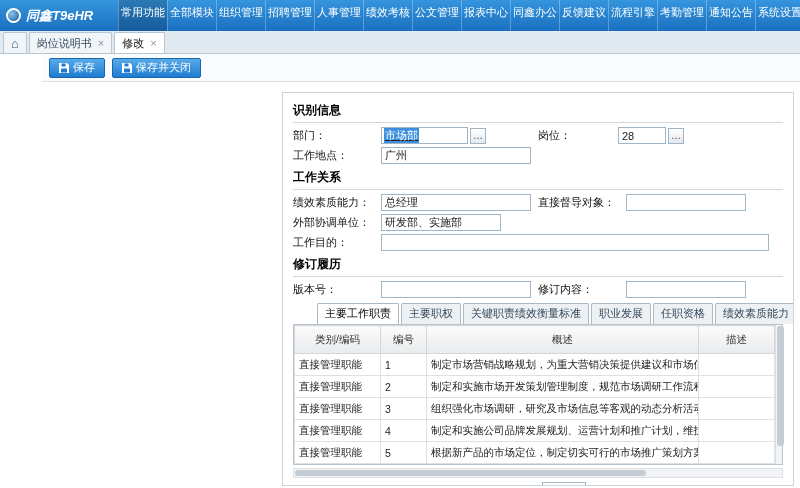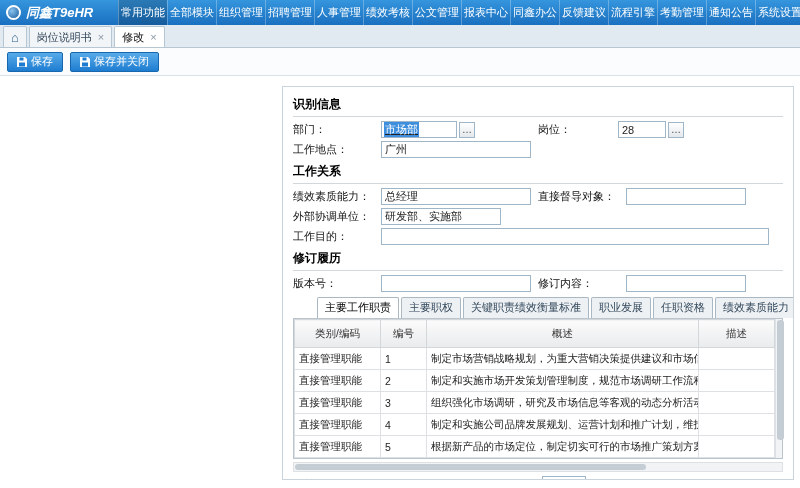--- a/index.html
+++ b/index.html
@@ -1,55 +1,55 @@
 <!DOCTYPE html>
 <html><head>
 <meta charset="utf-8">
 <style>
   * { margin:0; padding:0; box-sizing:border-box; }
   html,body { width:800px; height:488px; overflow:hidden; }
   body { font-family:"Liberation Sans","DejaVu Sans",sans-serif; font-size:12px; background:#fff; color:#222; }
 
   
-  .navbar { height:25px; background:linear-gradient(180deg,#3595dd 0%,#1a70c0 100%); display:flex; align-items:stretch; }
+  .navbar { height:31px; background:linear-gradient(180deg,#3595dd 0%,#1a70c0 100%); display:flex; align-items:stretch; }
   .logo { display:flex; align-items:center; gap:5px; padding:0 8px 0 6px; min-width:118px; }
   .logo-icon { width:15px; height:15px; border-radius:50%; border:2px solid #fff; background:radial-gradient(circle at 35% 35%, #8cc4ee, #155a9e); flex:0 0 auto; }
   .logo-text { color:#fff; font-weight:bold; font-size:13px; font-style:italic; white-space:nowrap; }
   .menu { display:flex; flex:1; }
   .menu-item { flex:1; color:#fff; font-size:11px; line-height:25px; text-align:center; white-space:nowrap; border-left:1px solid rgba(255,255,255,.28); padding:0 2px; cursor:pointer; overflow:hidden; }
   .menu-item.active { background:rgba(0,0,0,.18); }
 
   
   .tabbar { height:23px; background:#e2eaf1; border-bottom:1px solid #b7c6d3; display:flex; align-items:flex-end; padding:0 0 0 3px; gap:2px; }
   .tab { height:21px; background:#f2f5f8; border:1px solid #b7c6d3; border-bottom:none; border-radius:2px 2px 0 0; display:flex; align-items:center; padding:0 7px; font-size:11px; color:#33475a; cursor:pointer; }
   .tab.active { background:#fff; color:#111; }
   .tab .home-glyph { font-size:13px; color:#2a5d8c; line-height:1; }
   .tab .close { margin-left:6px; color:#8a97a3; font-size:11px; line-height:1; cursor:pointer; }
 
   
-  .toolbar { height:28px; background:#fafcfd; border-bottom:1px solid #d9e2e9; display:flex; align-items:center; gap:7px; padding:0 7px; }
+  .toolbar { height:28px; background:#fafcfd; border-bottom:1px solid #d9e2e9; display:flex; align-items:center; gap:7px; padding:0 7px;margin-left:42px; }
   .tbtn { display:inline-flex; align-items:center; gap:4px; height:20px; padding:0 9px; font-size:11px; color:#fff; background:linear-gradient(180deg,#58abe9,#1e7cd0); border:1px solid #1667ae; border-radius:2px; cursor:pointer; font-family:inherit; }
   .tbtn svg { display:block; }
 
   
   .content { position:relative; height:412px; background:#fff; }
   .panel { position:absolute; left:282px; top:10px; width:512px; height:394px; background:#fff; border:1px solid #c9d4dd; padding:5px 10px 4px; overflow:hidden; }
 
   .sec-title { font-size:12px; font-weight:bold; color:#000; padding:2px 0 3px; border-bottom:1px solid #d2d7dc; margin:2px 0 4px; }
   .frow { display:flex; align-items:center; margin:3px 0; font-size:11px; }
   .fgroup { display:flex; align-items:center; flex:1; min-width:0; }
   .flabel { width:88px; flex:0 0 auto; color:#111; }
   .flabel.narrow { width:80px; }
   .tinput { height:17px; border:1px solid #9fb6c9; background:#fff; font-size:11px; padding:0 3px; font-family:inherit; color:#222; }
   .input-box { height:17px; border:1px solid #9fb6c9; background:#fff; display:inline-flex; align-items:center; padding:0 2px; font-size:11px; overflow:hidden; }
   .sel-text { background:#3d8edc; color:#fff; padding:0 1px; white-space:nowrap; }
   .dots { width:16px; height:16px; margin-left:2px; border:1px solid #9fb6c9; background:linear-gradient(#ffffff,#e4e8ec); font-size:10px; line-height:10px; cursor:pointer; color:#444; font-family:inherit; }
   .gray-btn { height:18px; margin-left:4px; border:1px solid #8ea4b8; background:linear-gradient(#fefefe,#e1e6ea); padding:0 8px; font-size:11px; cursor:pointer; color:#222; white-space:nowrap; font-family:inherit; }
 
-  .w88 { width:76px;text-decoration:underline; } .w48 { width:48px; } .w150 { width:150px; } .w120 { width:120px; } .wwide { width:388px; }
+  .w88 { width:87px;text-decoration:underline; } .w48 { width:48px; } .w150 { width:150px; } .w120 { width:120px; } .wwide { width:388px; }
 
   
   .dtabs { display:flex; align-items:flex-end; margin-top:5px; gap:2px; }
   .dtab { font-size:11px; padding:2px 7px 3px; border:1px solid #aab8c4; border-bottom:none; background:#edf1f4; border-radius:2px 2px 0 0; color:#33475a; cursor:pointer; white-space:nowrap; }
   .dtab.active { background:#fff; color:#000; position:relative;margin-left:24px; }
 
   
   .gridwrap { border:1px solid #b9c4ce; display:flex; }
   table.grid { border-collapse:collapse; table-layout:fixed; width:480px; font-size:10.5px; }
   table.grid th { background:linear-gradient(#fbfbfb,#e9ebed); border:1px solid #d4d7da; height:28px; font-weight:normal; color:#333; text-align:center; overflow:hidden; white-space:nowrap; }

